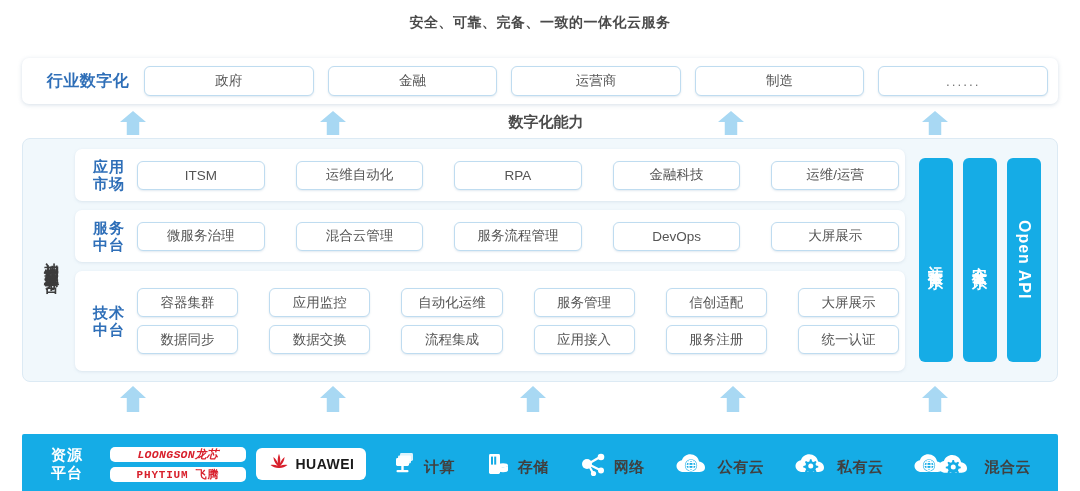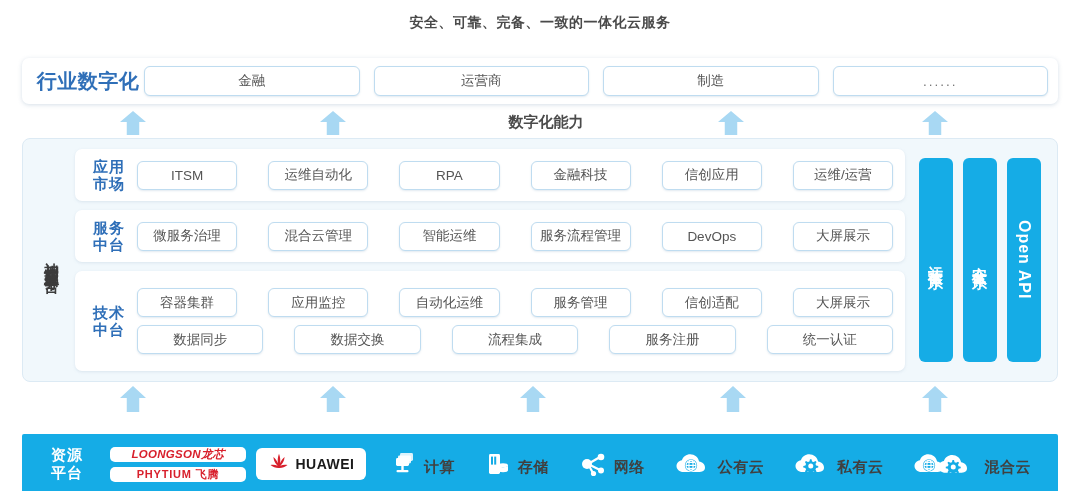--- a/index.html
+++ b/index.html
@@ -55,21 +55,21 @@
     box-shadow: 0 1px 4px rgba(120,150,180,.30);
     display: flex;
     align-items: center;
     padding: 0 10px;
     box-sizing: border-box;
   }
   .industry-label {
     width: 112px;
     flex: 0 0 112px;
     text-align: center;
-    font-size: 20px;
+    font-size: 16px;
     font-weight: bold;
     color: #2f6fb8;
     letter-spacing: .5px;
   }
   .industry-items {
     flex: 1 1 auto;
     display: flex;
     gap: 14px;
   }
   .industry-items .pill {
@@ -143,21 +143,21 @@
     gap: 9px;
   }
 
   
   .layer {
     background: #ffffff;
     border-radius: 7px;
     box-shadow: 0 1px 3px rgba(150,175,200,.25);
     display: flex;
     align-items: center;
-    padding: 7px 12px 7px 6px;
+    padding: 7px 6px 7px 6px;
     box-sizing: border-box;
   }
   .layer.l1, .layer.l2 { height: 52px; }
   .layer.l3 { flex: 1 1 auto; }
   .layer-label {
     flex: 0 0 56px;
     text-align: center;
     font-size: 15px;
     font-weight: bold;
     color: #2f6fb8;
@@ -242,20 +242,21 @@
     background: #ffffff;
     border-radius: 5px;
     height: 15px;
     display: flex;
     align-items: center;
     justify-content: center;
     font-size: 11px;
     font-weight: bold;
     color: #d8202c;
     letter-spacing: .3px;
+    font-family: Liberation Mono, monospace;
   }
   .logo-chip.loongson { font-style: italic; font-size: 11.5px; }
   .logo-chip.phytium  { font-style: normal; letter-spacing: .8px; }
   .huawei-chip {
     flex: 0 0 110px;
     background: #ffffff;
     border-radius: 6px;
     height: 32px;
     display: flex;
     align-items: center;
@@ -287,20 +288,21 @@
   .res-item.hybrid .ico { margin-right: 2px; }
 </style>
 </head>
 <body>
 
 <div class="title">安全、可靠、完备、一致的一体化云服务</div>
 
 <div class="industry-band">
   <div class="industry-label">行业数字化</div>
   <div class="industry-items">
+    <div class="pill">政府</div>
     <div class="pill">金融</div>
     <div class="pill">运营商</div>
     <div class="pill">制造</div>
     <div class="pill dots">......</div>
   </div>
 </div>
 
 <div class="arrow mid" style="left:120px;"></div>
 <div class="arrow mid" style="left:320px;"></div>
 <div class="arrow mid" style="left:718px;"></div>
@@ -319,36 +321,34 @@
         <div class="layer-label">
           <div>应用</div>
           <div>市场</div>
         </div>
         <div class="layer-rows">
           <div class="layer-row">
             <div class="pill">ITSM</div>
             <div class="pill">运维自动化</div>
             <div class="pill">RPA</div>
             <div class="pill">金融科技</div>
-            <div class="pill">信创应用</div>
             <div class="pill">运维/运营</div>
           </div>
         </div>
       </div>
 
       <div class="layer l2">
         <div class="layer-label">
           <div>服务</div>
           <div>中台</div>
         </div>
         <div class="layer-rows">
           <div class="layer-row">
             <div class="pill">微服务治理</div>
             <div class="pill">混合云管理</div>
-            <div class="pill">智能运维</div>
             <div class="pill">服务流程管理</div>
             <div class="pill">DevOps</div>
             <div class="pill">大屏展示</div>
           </div>
         </div>
       </div>
 
       <div class="layer l3">
         <div class="layer-label">
           <div>技术</div>
@@ -360,20 +360,21 @@
             <div class="pill">应用监控</div>
             <div class="pill">自动化运维</div>
             <div class="pill">服务管理</div>
             <div class="pill">信创适配</div>
             <div class="pill">大屏展示</div>
           </div>
           <div class="layer-row">
             <div class="pill">数据同步</div>
             <div class="pill">数据交换</div>
             <div class="pill">流程集成</div>
+            <div class="pill">应用接入</div>
             <div class="pill">服务注册</div>
             <div class="pill">统一认证</div>
           </div>
         </div>
       </div>
 
     </div>
 
     <div class="vbars">
       <div class="vbar">运营体系</div>

